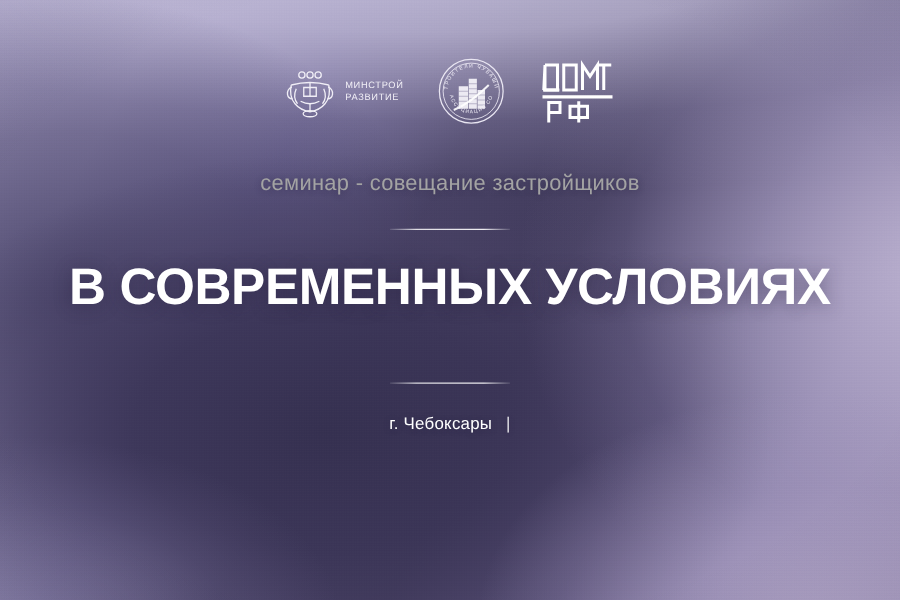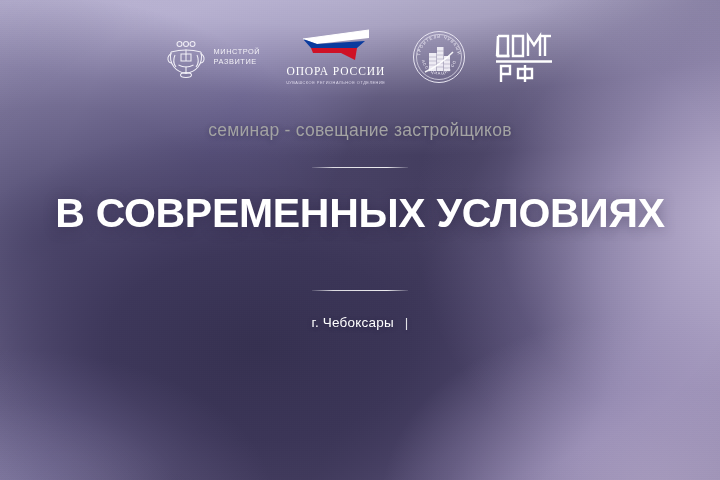--- a/index.html
+++ b/index.html
@@ -89,21 +89,21 @@
   .content {
     position: absolute;
     inset: 0;
     display: flex;
     flex-direction: column;
     align-items: center;
   }
 
   
   .logo-row {
-    margin-top: 26px;
+    margin-top: 42px;
     height: 62px;
     display: flex;
     align-items: center;
     gap: 26px;
   }
   .logo {
     display: flex;
     align-items: center;
     height: 58px;
   }
@@ -228,32 +228,20 @@
             <path d="M21 31.5 v7"></path>
             <ellipse cx="21" cy="40" rx="5.5" ry="2.4"></ellipse>
           </svg>
         </span>
         <div>
           <div class="ltext">МИНСТРОЙ</div>
           <div class="ltext">РАЗВИТИЕ</div>
         </div>
       </div>
 
-      <div class="logo logo-opora">
-        <span>
-          <svg width="78" height="33" viewBox="0 0 78 33">
-            <path d="M6 10 L72 1 L72 9 L20 15 Z" fill="#ffffff"></path>
-            <path d="M6 10 L20 15 L68 12 L60 19 L14 19 Z" fill="#0a3b9e"></path>
-            <path d="M14 19 L60 19 L58 31 L44 24 L16 24 Z" fill="#cf1126"></path>
-            <path d="M6 10 L72 1" stroke="#ffffff" stroke-width="1.1" fill="none"></path>
-          </svg>
-        </span>
-        <div class="oname">ОПОРА РОССИИ</div>
-        <div class="osub">ЧУВАШСКОЕ РЕГИОНАЛЬНОЕ ОТДЕЛЕНИЕ</div>
-      </div>
 
       <div class="logo logo-stroiteli">
         <span>
           <svg width="56" height="56" viewBox="0 0 56 56">
             <defs>
               <path id="arcTop" d="M9 28 A19 19 0 0 1 47 28" fill="none"></path>
               <path id="arcBot" d="M10.5 28 A17.5 17.5 0 0 0 45.5 28" fill="none"></path>
             </defs>
             <circle cx="28" cy="28" r="25.5" fill="none" stroke="#e9e6f2" stroke-width="1"></circle>
             <circle cx="28" cy="28" r="22.5" fill="none" stroke="#e9e6f2" stroke-width=".7"></circle>

